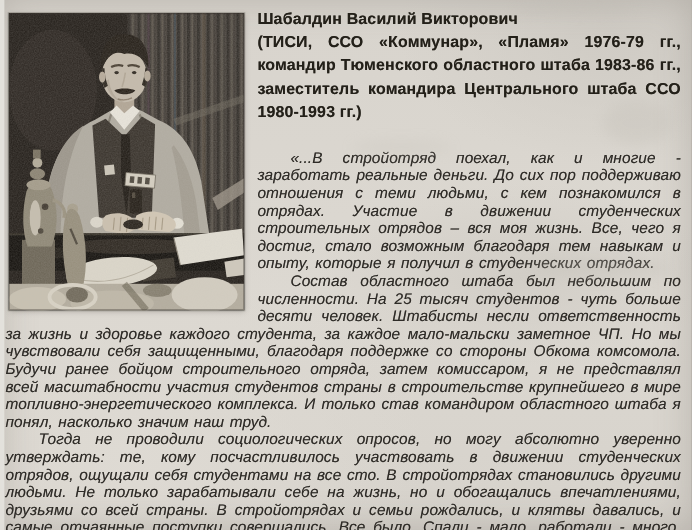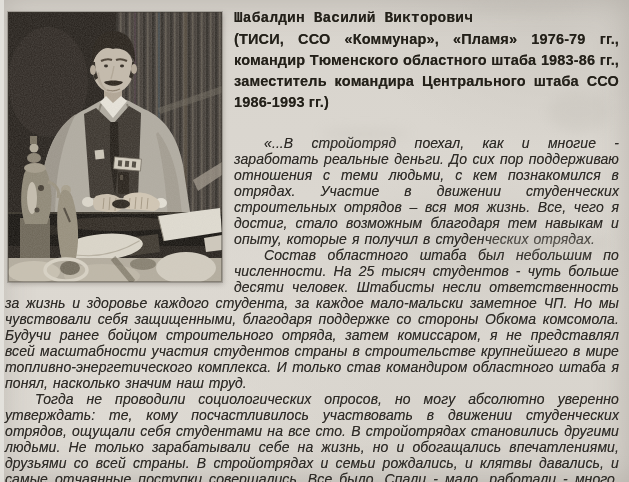--- a/index.html
+++ b/index.html
@@ -33,21 +33,21 @@
   .photo svg{display:block;width:100%;height:100%;}
   .hdr{
     font-weight:bold;
     font-size:14.5px;line-height:21px;
     color:#232019;
     text-align:justify;
     letter-spacing:.15px;
     margin-bottom:22px;
     text-shadow:0 0 .5px rgba(35,32,25,.6);
   }
-  .hdr .name{text-align:left;font-family:Liberation Mono, monospace;}
+  .hdr .name{text-align:left;}
   .bodytext p{
     margin:0;
     font-style:italic;
     font-size:14px;line-height:16px;
     text-align:justify;
     text-indent:30px;
     word-spacing:1px;
     letter-spacing:.1px;
     text-shadow:0 0 .4px rgba(46,43,39,.55);
   }
@@ -186,21 +186,21 @@
         <ellipse cx="58" cy="258" rx="21" ry="11" fill="none" stroke="#d9d3c5" stroke-width="3.5"></ellipse>
       </g>
 
       <rect width="214" height="270" filter="url(#grain)"></rect>
       <rect x="0.5" y="0.5" width="213" height="269" fill="none" stroke="#3f3a33" opacity="0.4"></rect>
     </svg>
   </figure>
 
   <div class="hdr">
     <div class="name">Шабалдин Василий Викторович</div>
-    <div class="credentials">(ТИСИ, ССО «Коммунар», «Пламя» 1976-79 гг., коман­дир Тюменского областного штаба 1983-86 гг., за­меститель командира Центрального штаба ССО 1986-1993 гг.)</div>
+    <div class="credentials">(ТИСИ, ССО «Коммунар», «Пламя» 1976-79 гг., коман­дир Тюменского областного штаба 1983-86 гг., за­меститель командира Центрального штаба ССО 1980-1993 гг.)</div>
   </div>
 
   <div class="bodytext">
     <p>«...В стройотряд поехал, как и многие - заработать ре­альные деньги. До сих пор поддерживаю отношения с теми людьми, с кем познакомился в отрядах. Участие в движении студенческих строительных отрядов – вся моя жизнь. Все, чего я достиг, стало возможным благодаря тем навыкам и опыту, которые я получил в студенческих отрядах.</p>
     <p>Состав областного штаба был небольшим по числен­ности. На 25 тысяч студентов - чуть больше десяти человек. Штабисты несли ответственность за жизнь и здоровье каж­дого студента, за каждое мало-мальски заметное ЧП. Но мы чувствовали себя защищенными, благодаря поддержке со стороны Обкома комсомола. Будучи ранее бойцом строительного отряда, затем комиссаром, я не представлял всей масштабности участия студентов страны в строительстве крупнейшего в мире топливно-энергетического комплекса. И только став ко­мандиром областного штаба я понял, насколько значим наш труд.</p>
     <p>Тогда не проводили социологических опросов, но могу абсолютно уверенно утверждать: те, кому посчастливилось участвовать в движении студенческих отрядов, ощущали себя сту­дентами на все сто. В стройотрядах становились другими людьми. Не только зарабатывали себе на жизнь, но и обогащались впечатлениями, друзьями со всей страны. В стройотрядах и семьи рождались, и клятвы давались, и самые отчаянные поступки совершались. Все было. Спали - мало, работали - много, дружили - беззаветно. Хотелось бы посмотреть, что сохрани­лось в области из построенного нами».</p>
   </div>
 
 </div>
 

